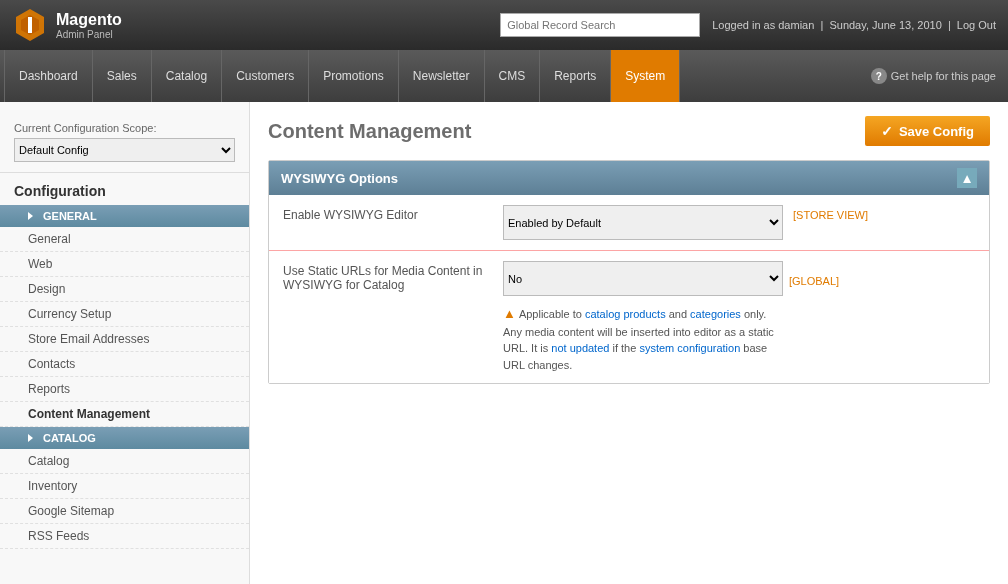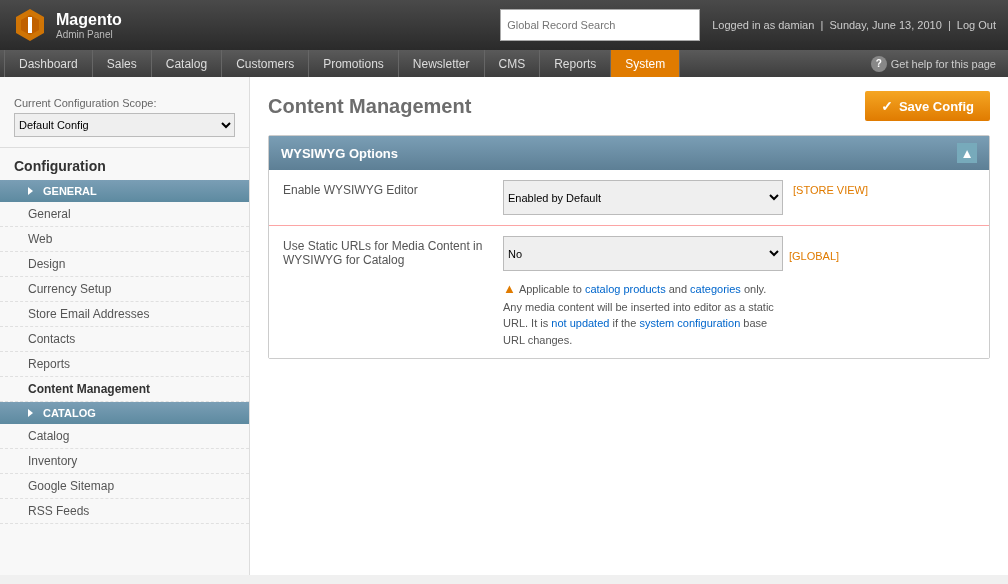--- a/index.html
+++ b/index.html
@@ -23,42 +23,42 @@
       width: 36px;
       height: 36px;
     }
     #header-right {
       display: flex;
       align-items: center;
       gap: 12px;
     }
     #search-input {
       width: 200px;
-      height: 32px;
+      height: 24px;
       padding: 2px 6px;
       border: 1px solid #aaa;
       font-size: 11px;
     }
     #header-info {
       color: #ccc;
       font-size: 11px;
     }
     #logout-link {
       color: #ccc;
       font-size: 11px;
       text-decoration: none;
       cursor: pointer;
     }
 
     
     #nav {
       background: linear-gradient(to bottom, #5a5a5a, #3d3d3d);
       display: flex;
       align-items: stretch;
-      height: 27px;
+      height: 52px;
       padding: 0 4px;
       justify-content: space-between;
     }
     #nav-left {
       display: flex;
       align-items: stretch;
     }
     .nav-item {
       display: flex;
       align-items: center;

